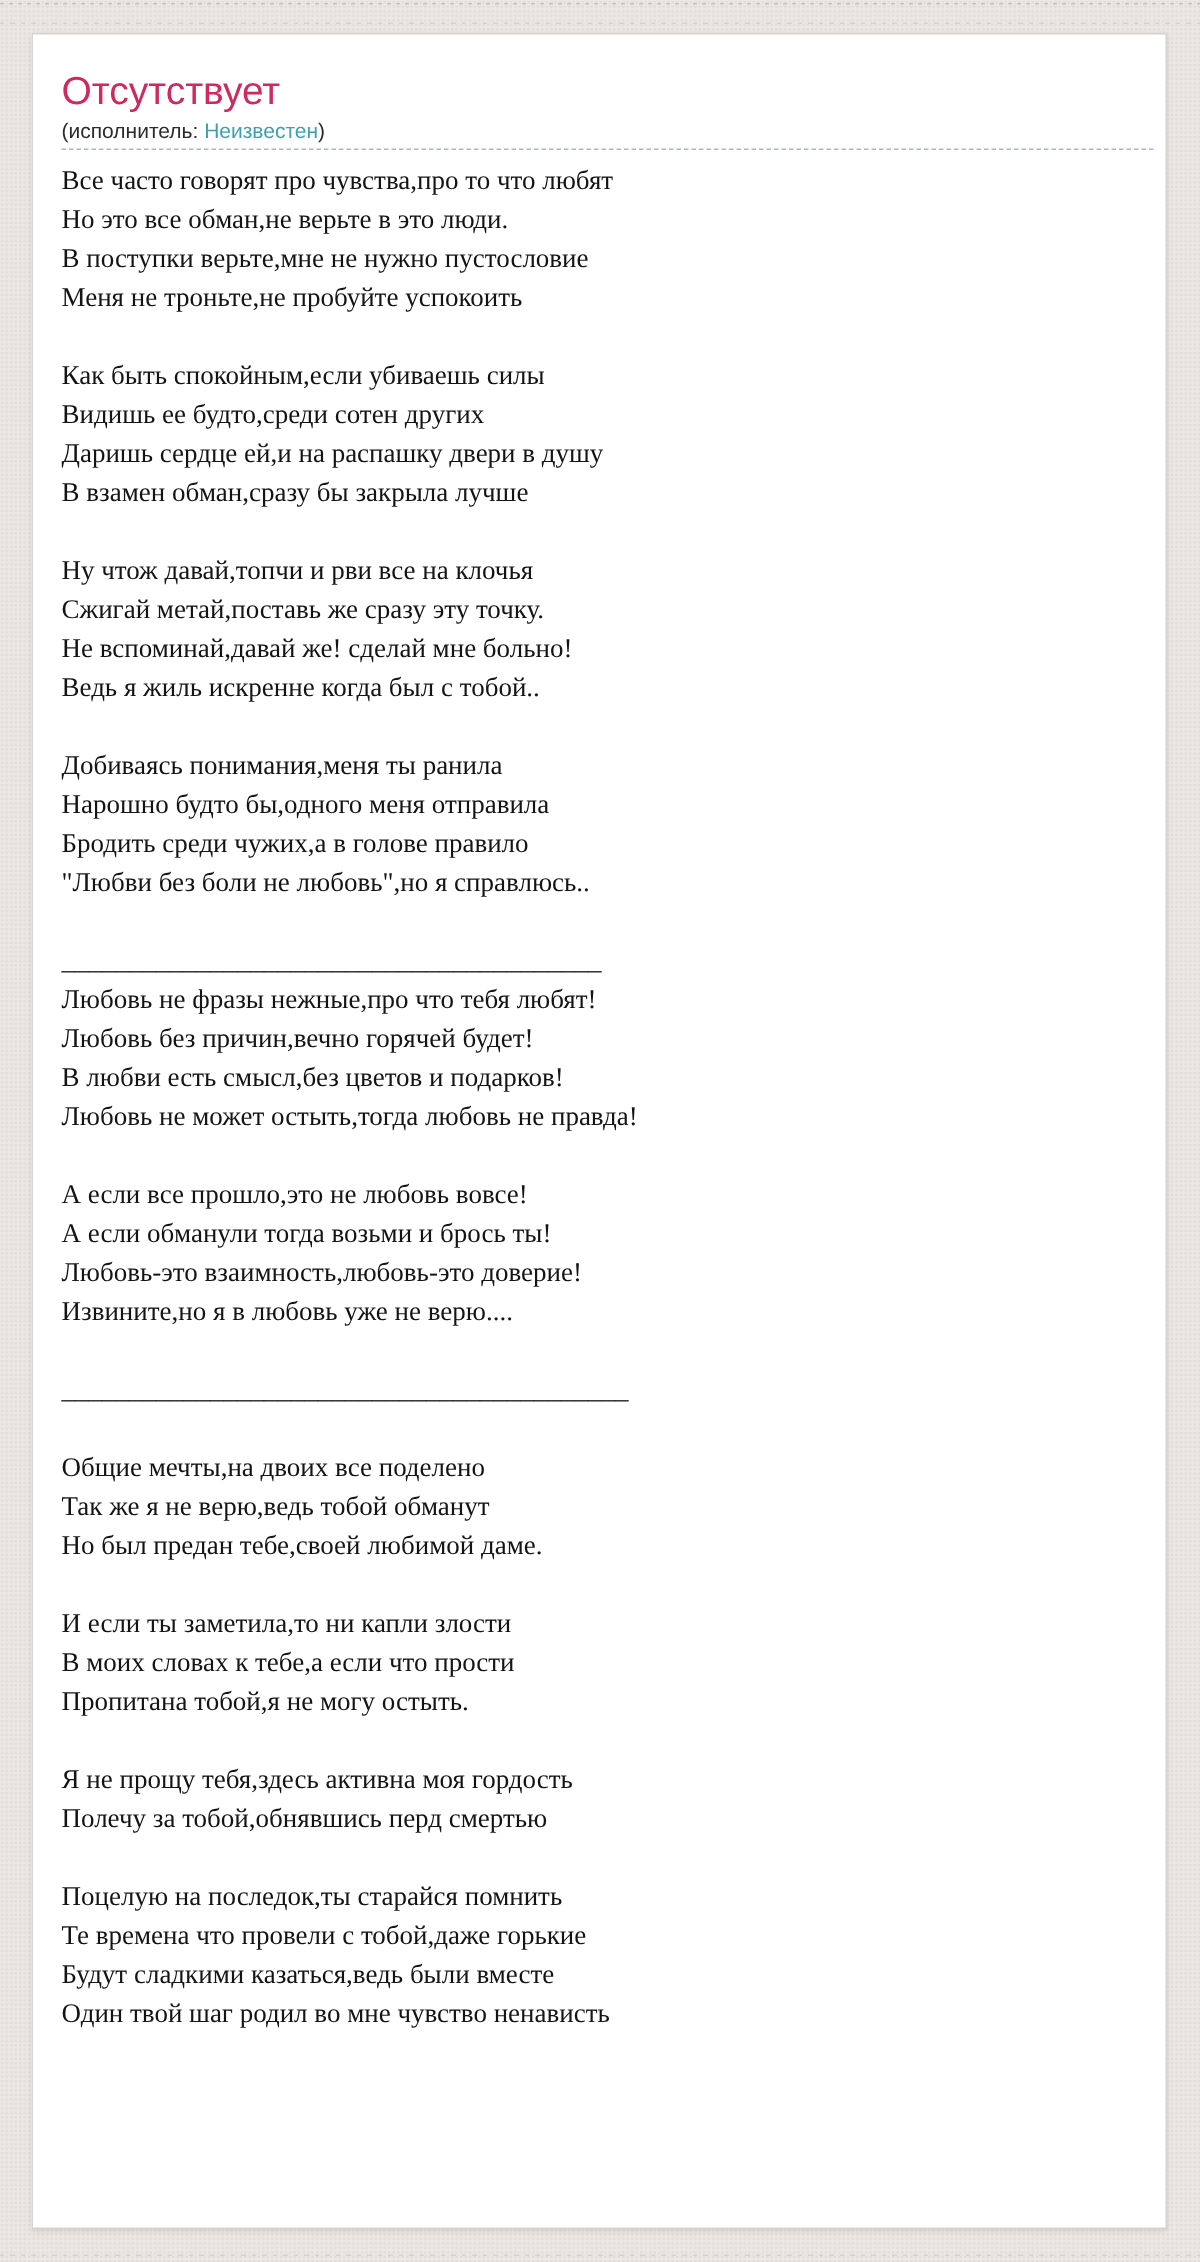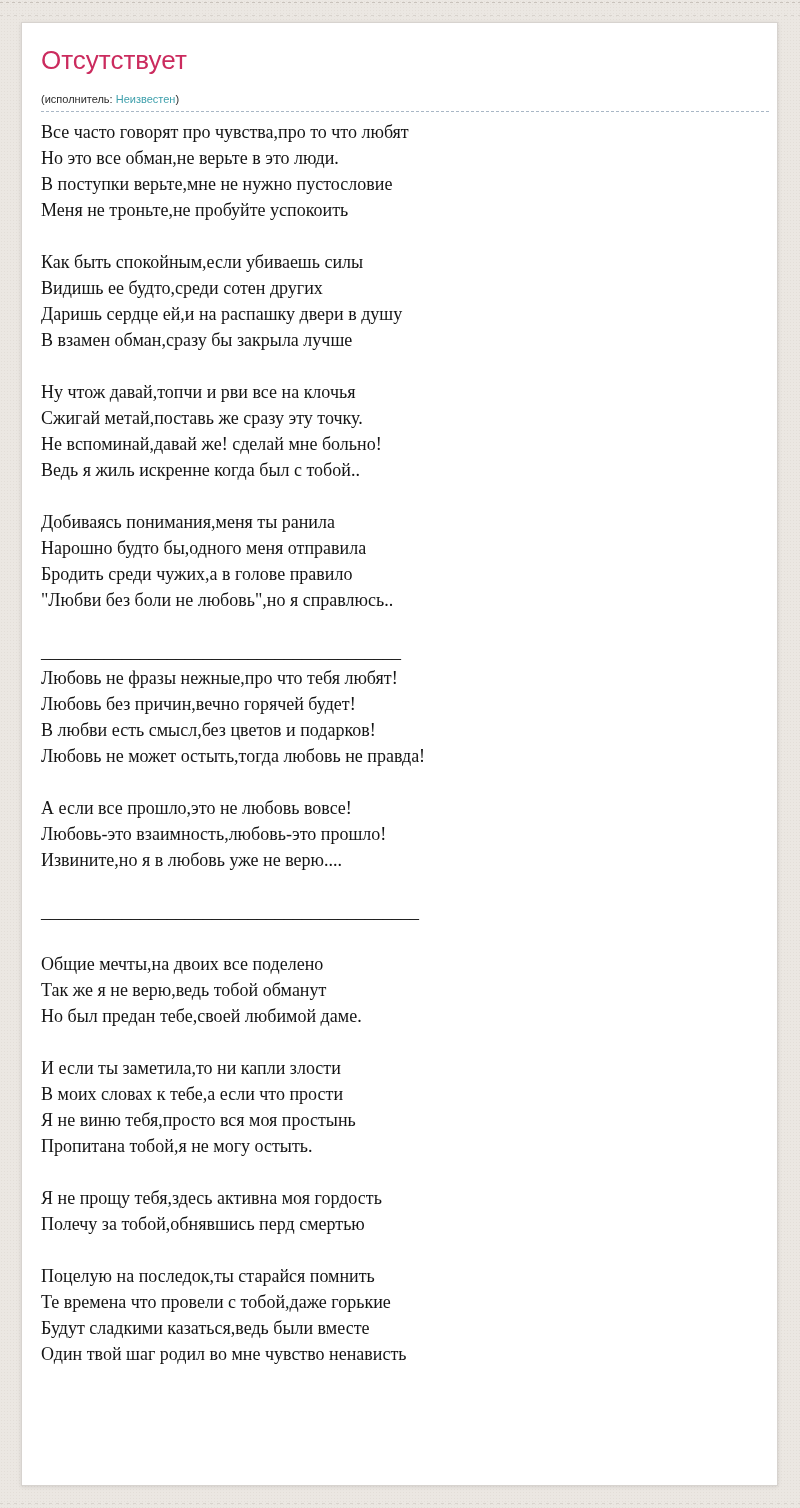--- a/index.html
+++ b/index.html
@@ -34,22 +34,22 @@
     padding: 23px 8px 0 19px;
   }
   h1.title {
     margin: 0;
     font-size: 26px;
     font-weight: 400;
     line-height: 28px;
     color: #cb2b5e;
   }
   .subtitle {
-    margin-top: 17px;
-    font-size: 11px;
+    margin-top: 5px;
+    font-size: 14px;
     line-height: 17px;
     color: #2b2b2b;
     padding-bottom: 3px;
     border-bottom: 1px dashed #a9b7c6;
   }
   .artist-link {
     color: #3fa0ac;
     text-decoration: none;
     cursor: pointer;
   }
@@ -98,32 +98,32 @@
       <div class="lyric-line">Бродить среди чужих,а в голове правило</div>
       <div class="lyric-line">"Любви без боли не любовь",но я справлюсь..</div>
       <div class="lyric-line"></div>
       <div class="lyric-line">________________________________________</div>
       <div class="lyric-line">Любовь не фразы нежные,про что тебя любят!</div>
       <div class="lyric-line">Любовь без причин,вечно горячей будет!</div>
       <div class="lyric-line">В любви есть смысл,без цветов и подарков!</div>
       <div class="lyric-line">Любовь не может остыть,тогда любовь не правда!</div>
       <div class="lyric-line"></div>
       <div class="lyric-line">А если все прошло,это не любовь вовсе!</div>
-      <div class="lyric-line">Любовь-это взаимность,любовь-это прошло!</div>
+      <div class="lyric-line">А если обманули тогда возьми и брось ты!</div>
+      <div class="lyric-line">Любовь-это взаимность,любовь-это доверие!</div>
       <div class="lyric-line">Извините,но я в любовь уже не верю....</div>
       <div class="lyric-line"></div>
       <div class="lyric-line">__________________________________________</div>
       <div class="lyric-line"></div>
       <div class="lyric-line">Общие мечты,на двоих все поделено</div>
       <div class="lyric-line">Так же я не верю,ведь тобой обманут</div>
       <div class="lyric-line">Но был предан тебе,своей любимой даме.</div>
       <div class="lyric-line"></div>
       <div class="lyric-line">И если ты заметила,то ни капли злости</div>
       <div class="lyric-line">В моих словах к тебе,а если что прости</div>
-      <div class="lyric-line">Я не виню тебя,просто вся моя простынь</div>
       <div class="lyric-line">Пропитана тобой,я не могу остыть.</div>
       <div class="lyric-line"></div>
       <div class="lyric-line">Я не прощу тебя,здесь активна моя гордость</div>
       <div class="lyric-line">Полечу за тобой,обнявшись перд смертью</div>
       <div class="lyric-line"></div>
       <div class="lyric-line">Поцелую на последок,ты старайся помнить</div>
       <div class="lyric-line">Те времена что провели с тобой,даже горькие</div>
       <div class="lyric-line">Будут сладкими казаться,ведь были вместе</div>
       <div class="lyric-line">Один твой шаг родил во мне чувство ненависть</div>
     </div>

